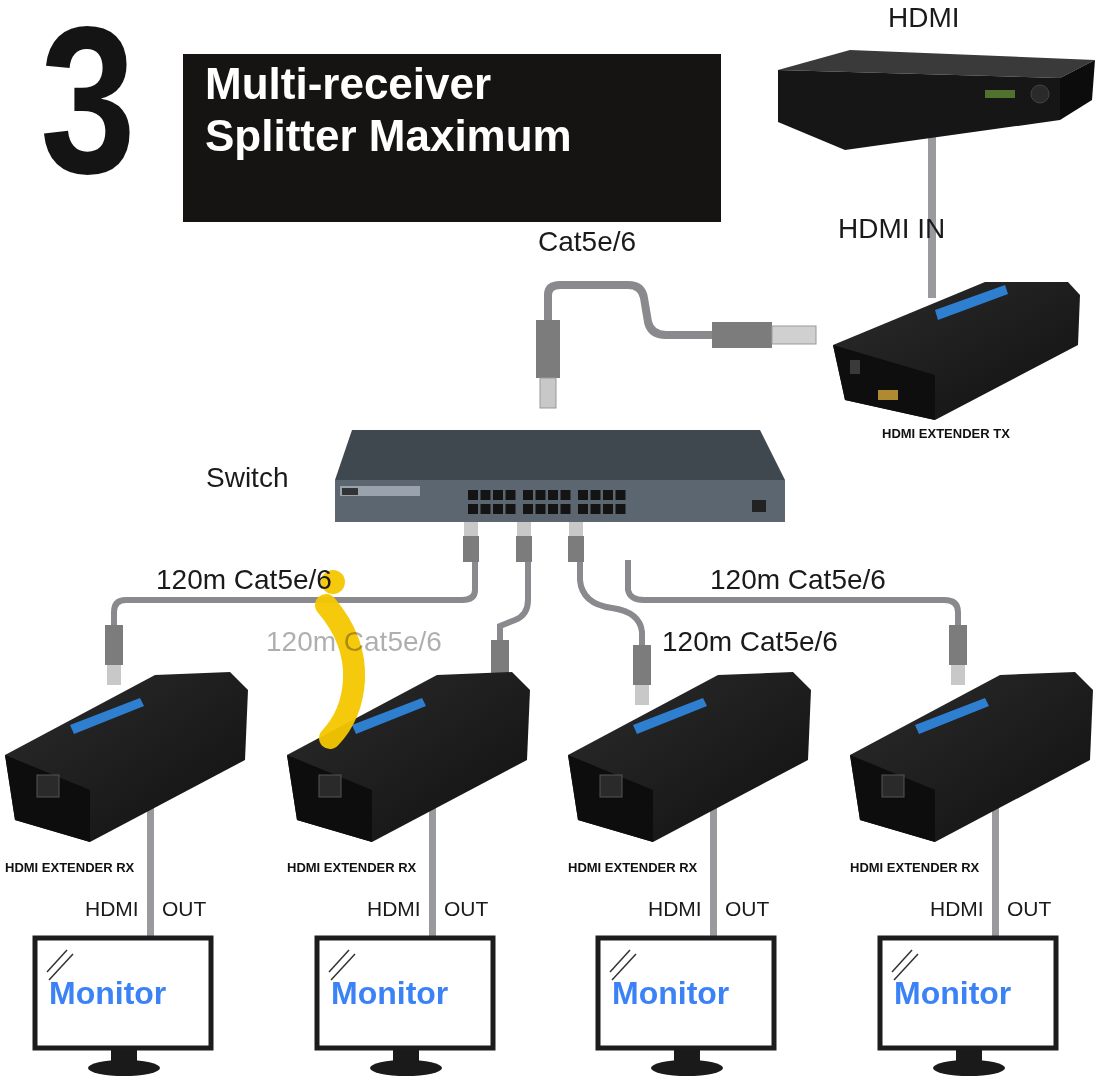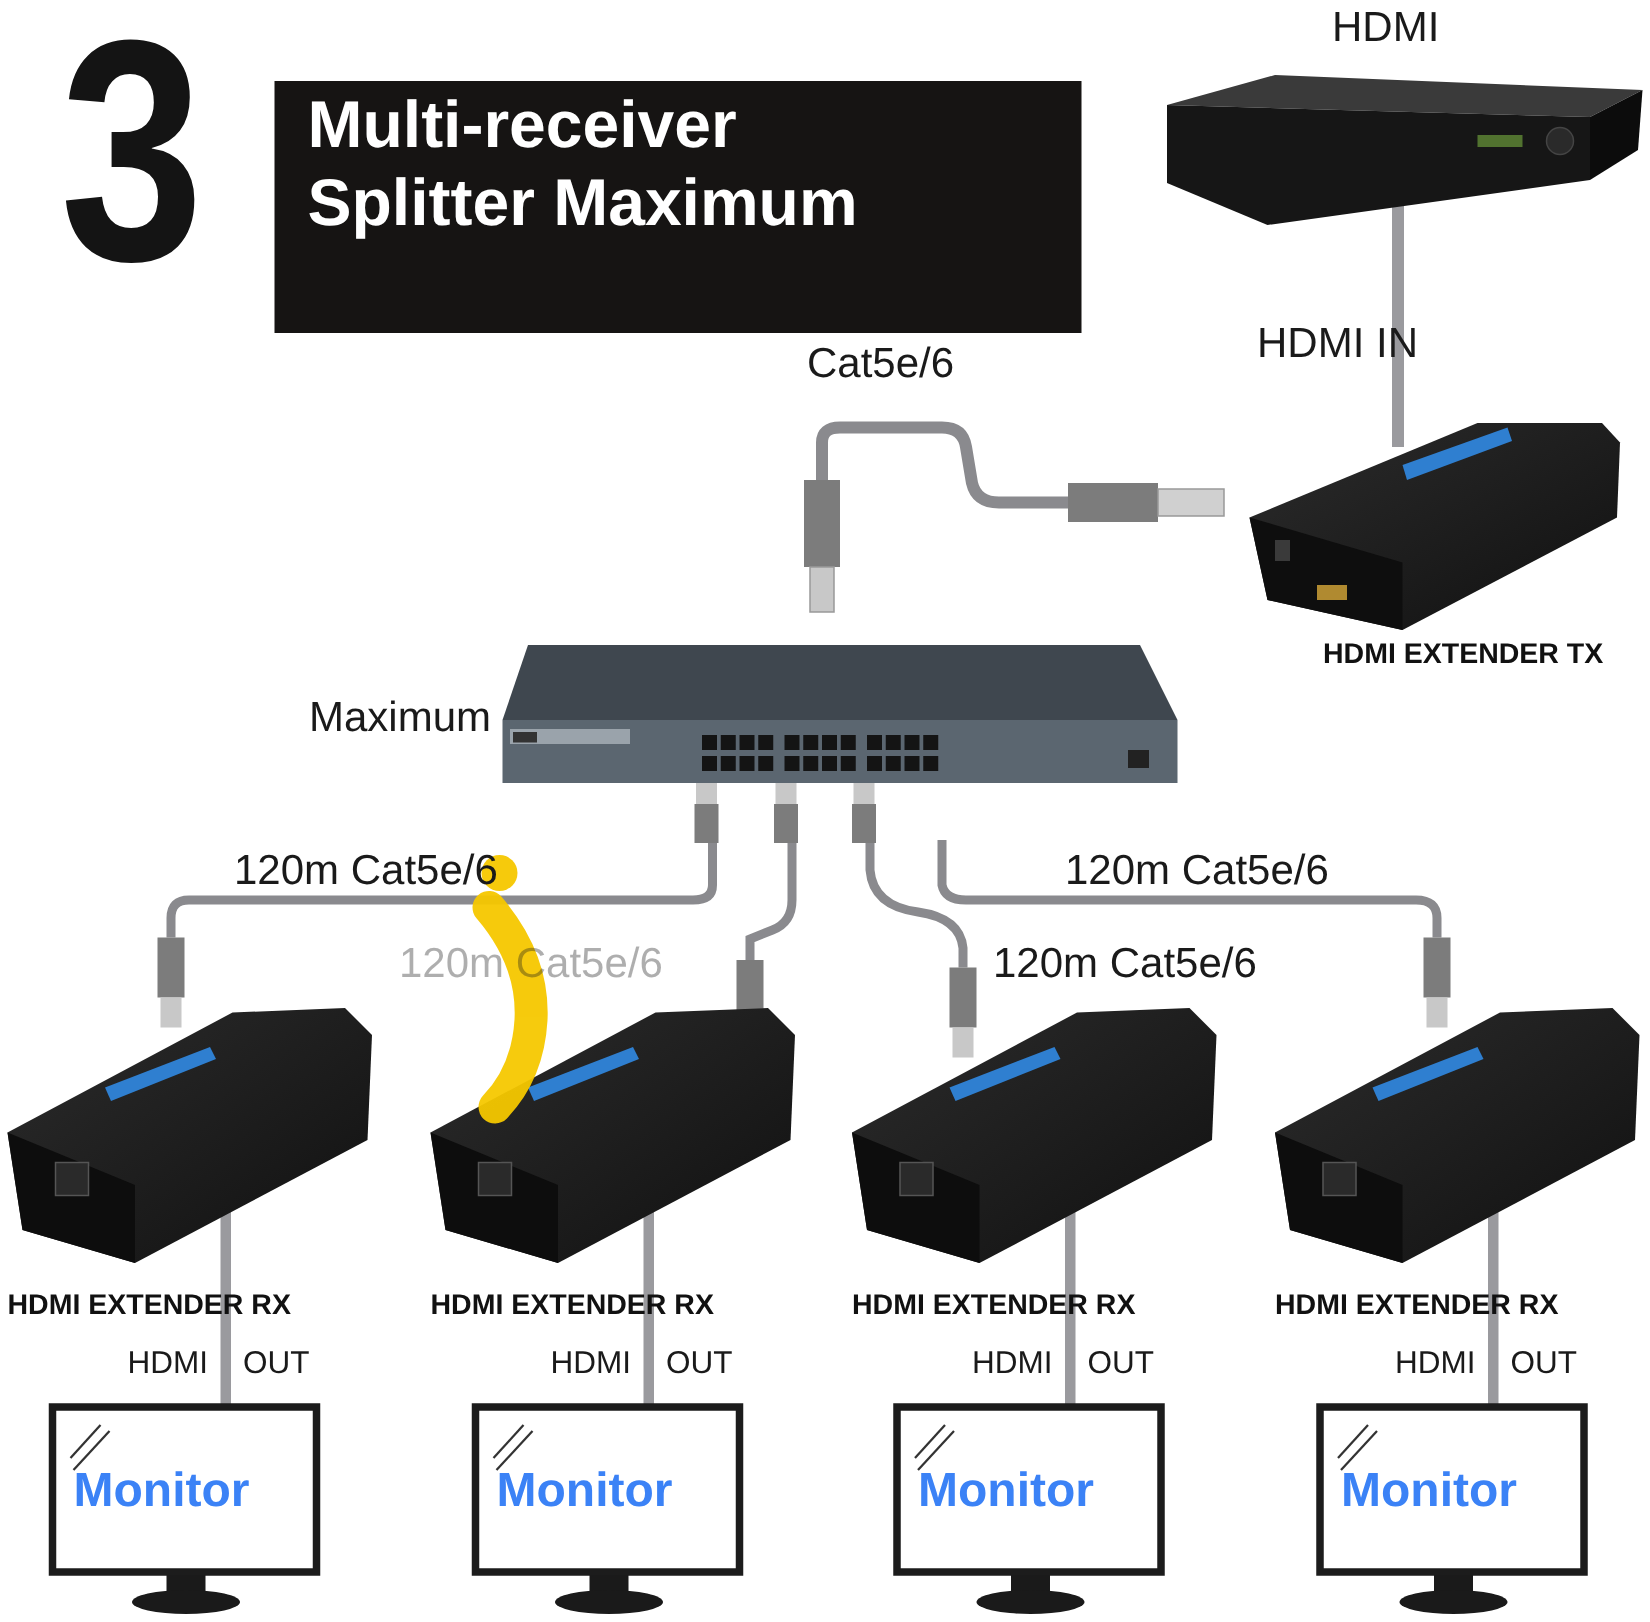--- a/index.html
+++ b/index.html
@@ -4,21 +4,21 @@
 <style>
   html, body { margin: 0; padding: 0; background: #ffffff; }
   body { width: 1100px; height: 1081px; position: relative; overflow: hidden;
          font-family: "Liberation Sans", sans-serif; color: #1a1a1a; }
   .abs { position: absolute; }
   .big-num { left: 40px; top: 6px; font-size: 210px; line-height: 190px; font-weight: bold;
              color: #141414; font-family: "Liberation Sans", sans-serif; transform: scaleX(0.82); transform-origin: left top; }
   .title-box { left: 183px; top: 18px; width: 538px; height: 168px; background: #161413; margin-top: 36px; }
   .title-line { left: 22px; color: #fff; font-weight: bold; font-size: 44px; line-height: 48px; white-space: nowrap; }
   .lbl { font-size: 28px; color: #1a1a1a; white-space: nowrap; }
-  .bold-lbl { font-size: 19px; font-weight: bold; color: #111; white-space: nowrap; }
+  .bold-lbl { font-size: 13px; font-weight: bold; color: #111; white-space: nowrap; }
   .sm-lbl { font-size: 21px; color: #1a1a1a; white-space: nowrap; }
   .mon-text { font-size: 32px; font-weight: bold; color: #3b82f6; }
   svg { position: absolute; left: 0; top: 0; }
 </style>
 </head>
 <body>
 
 <svg width="1100" height="1081" viewBox="0 0 1100 1081">
   <defs>
     <linearGradient id="cableG" x1="0" x2="0" y1="0" y2="1">
@@ -186,21 +186,21 @@
 <div class="abs big-num">3</div>
 <div class="abs title-box">
   <div class="abs title-line" style="top:6px">Multi-receiver</div>
   <div class="abs title-line" style="top:58px">Splitter Maximum</div>
 </div>
 
 <div class="abs lbl" style="left:888px;top:2px">HDMI</div>
 <div class="abs lbl" style="left:838px;top:213px">HDMI IN</div>
 <div class="abs lbl" style="left:538px;top:226px">Cat5e/6</div>
 <div class="abs bold-lbl" style="left:882px;top:426px">HDMI EXTENDER TX</div>
-<div class="abs lbl" style="left:206px;top:462px">Maximum</div>
+<div class="abs lbl" style="left:206px;top:462px">Switch</div>
 
 <div class="abs lbl" style="left:156px;top:564px">120m Cat5e/6</div>
 <div class="abs lbl" style="left:266px;top:626px;opacity:0.35">120m Cat5e/6</div>
 <div class="abs lbl" style="left:662px;top:626px">120m Cat5e/6</div>
 <div class="abs lbl" style="left:710px;top:564px">120m Cat5e/6</div>
 
 <div id="rx-labels">
     <div class="abs bold-lbl" style="left:5px;top:860px">HDMI EXTENDER RX</div>
     <div class="abs sm-lbl" style="left:85px;top:897px">HDMI</div>
     <div class="abs sm-lbl" style="left:162px;top:897px">OUT</div>

